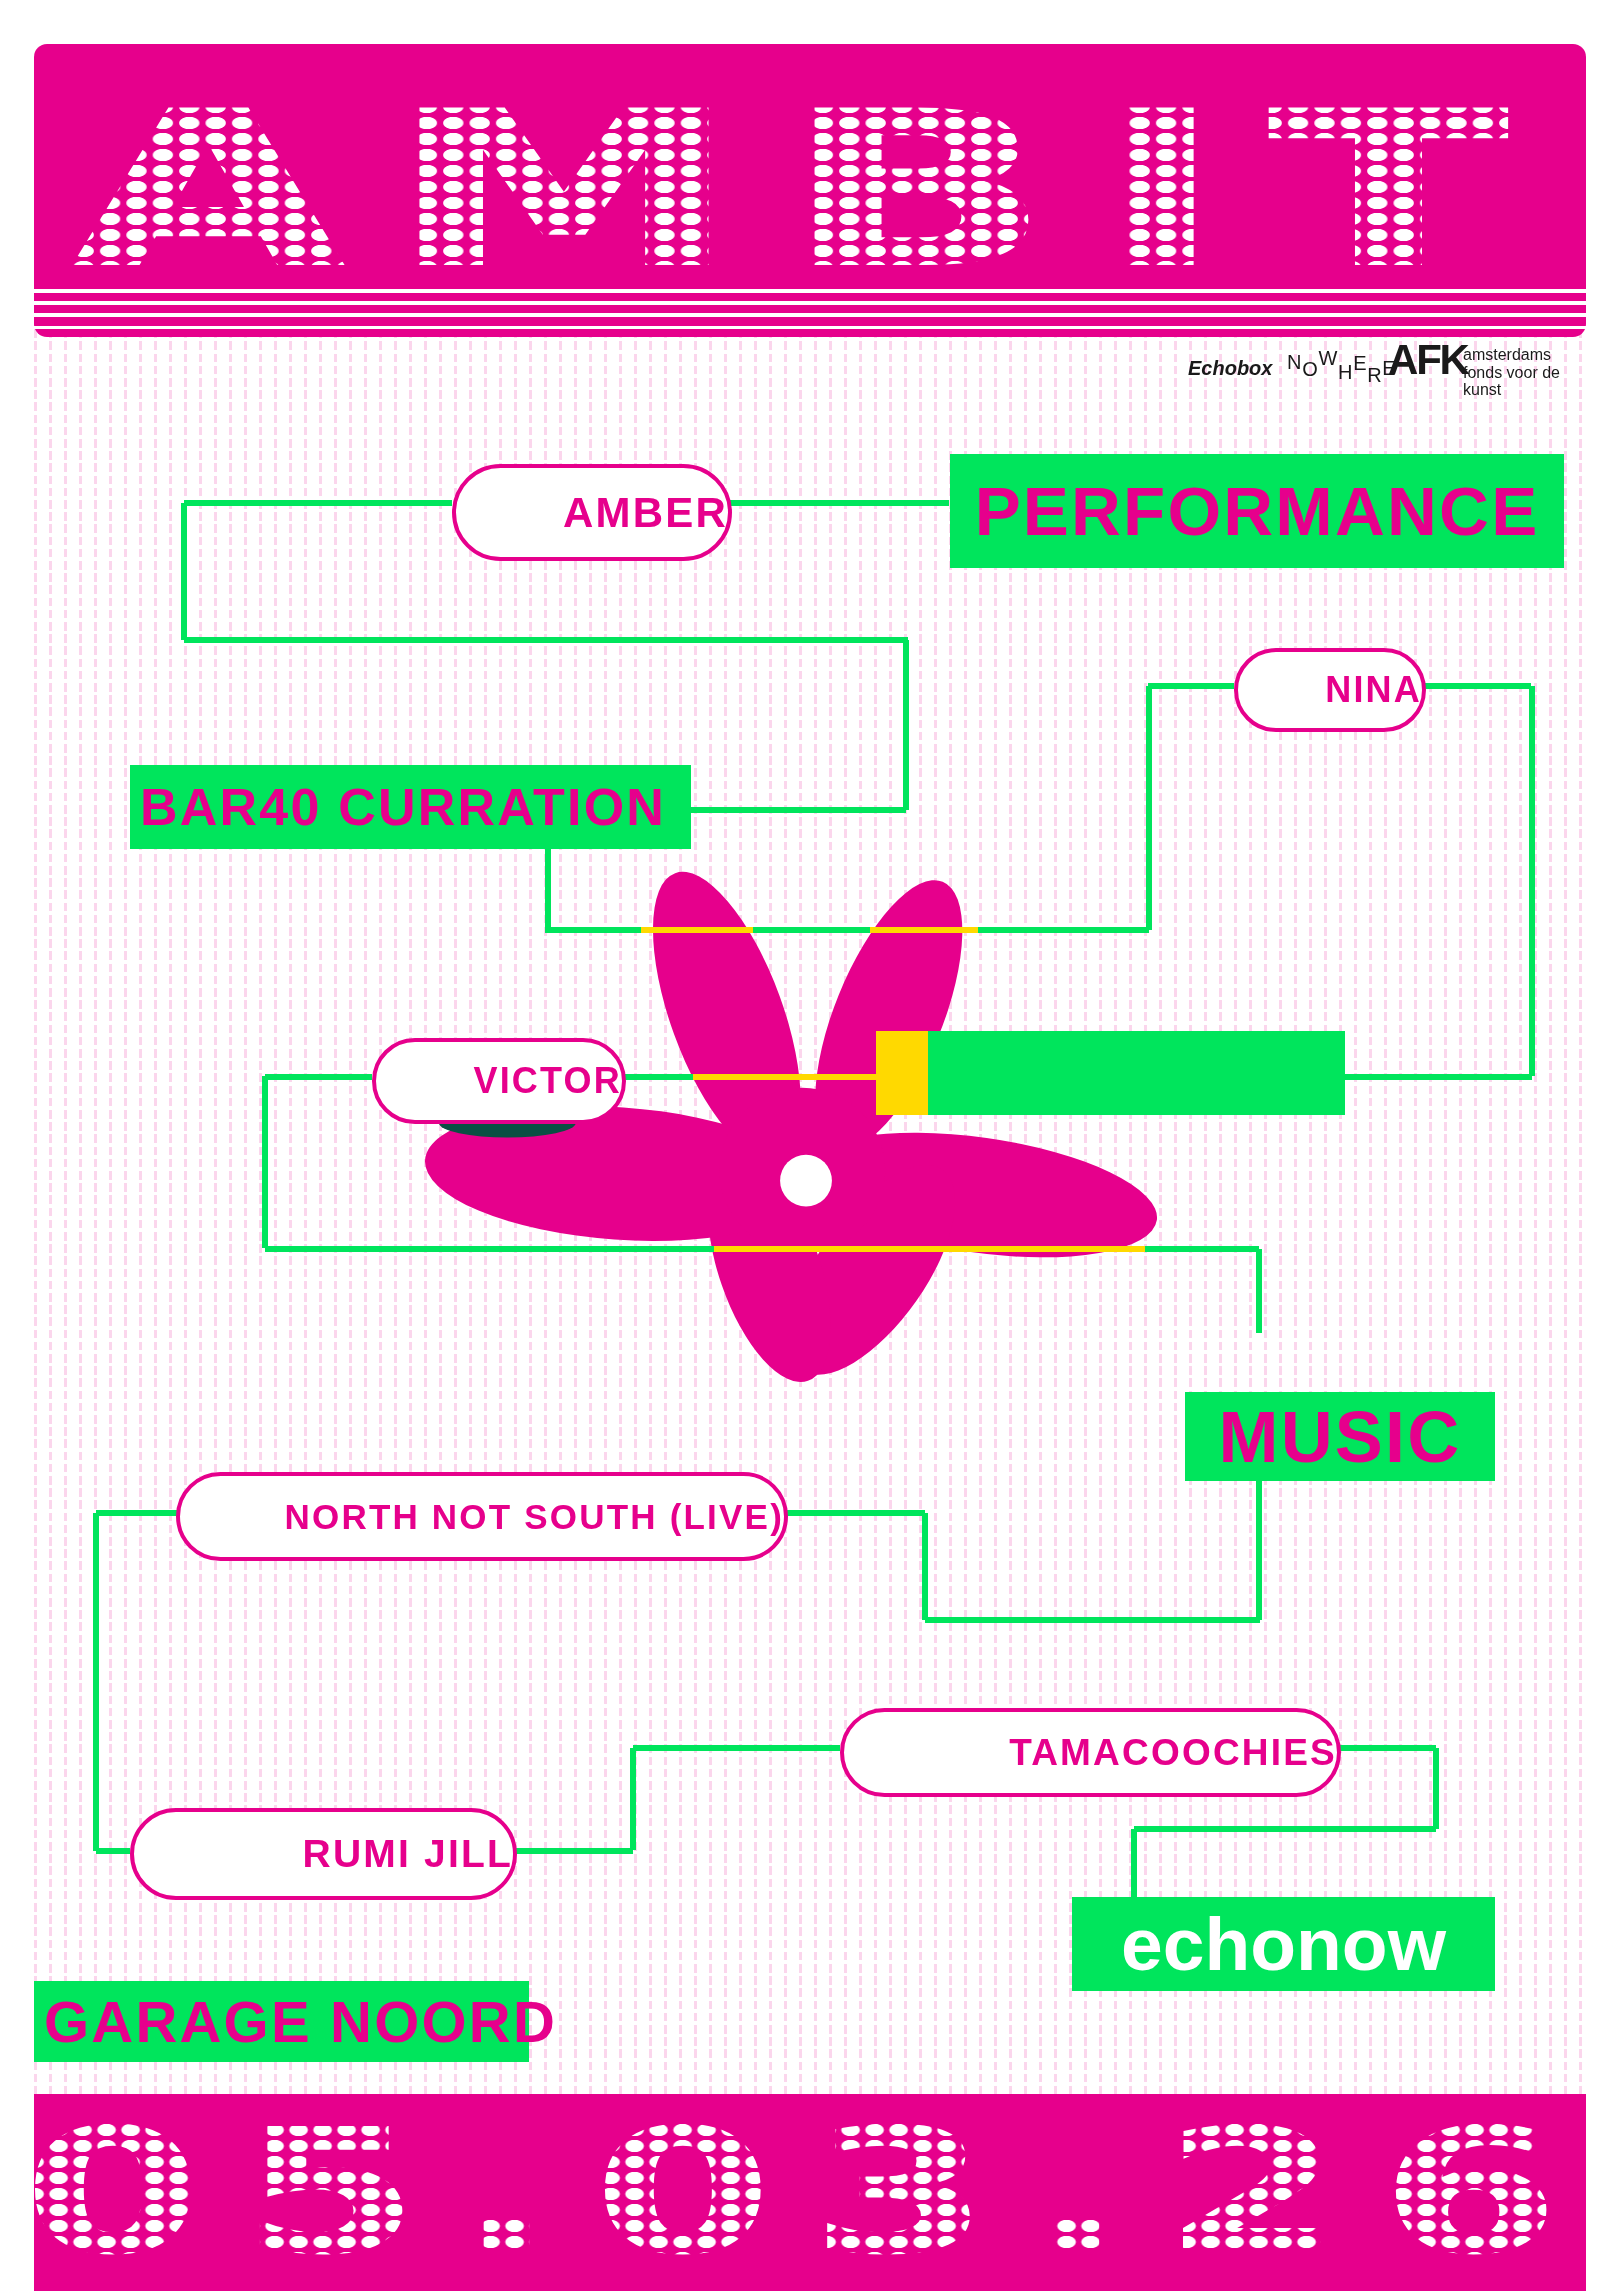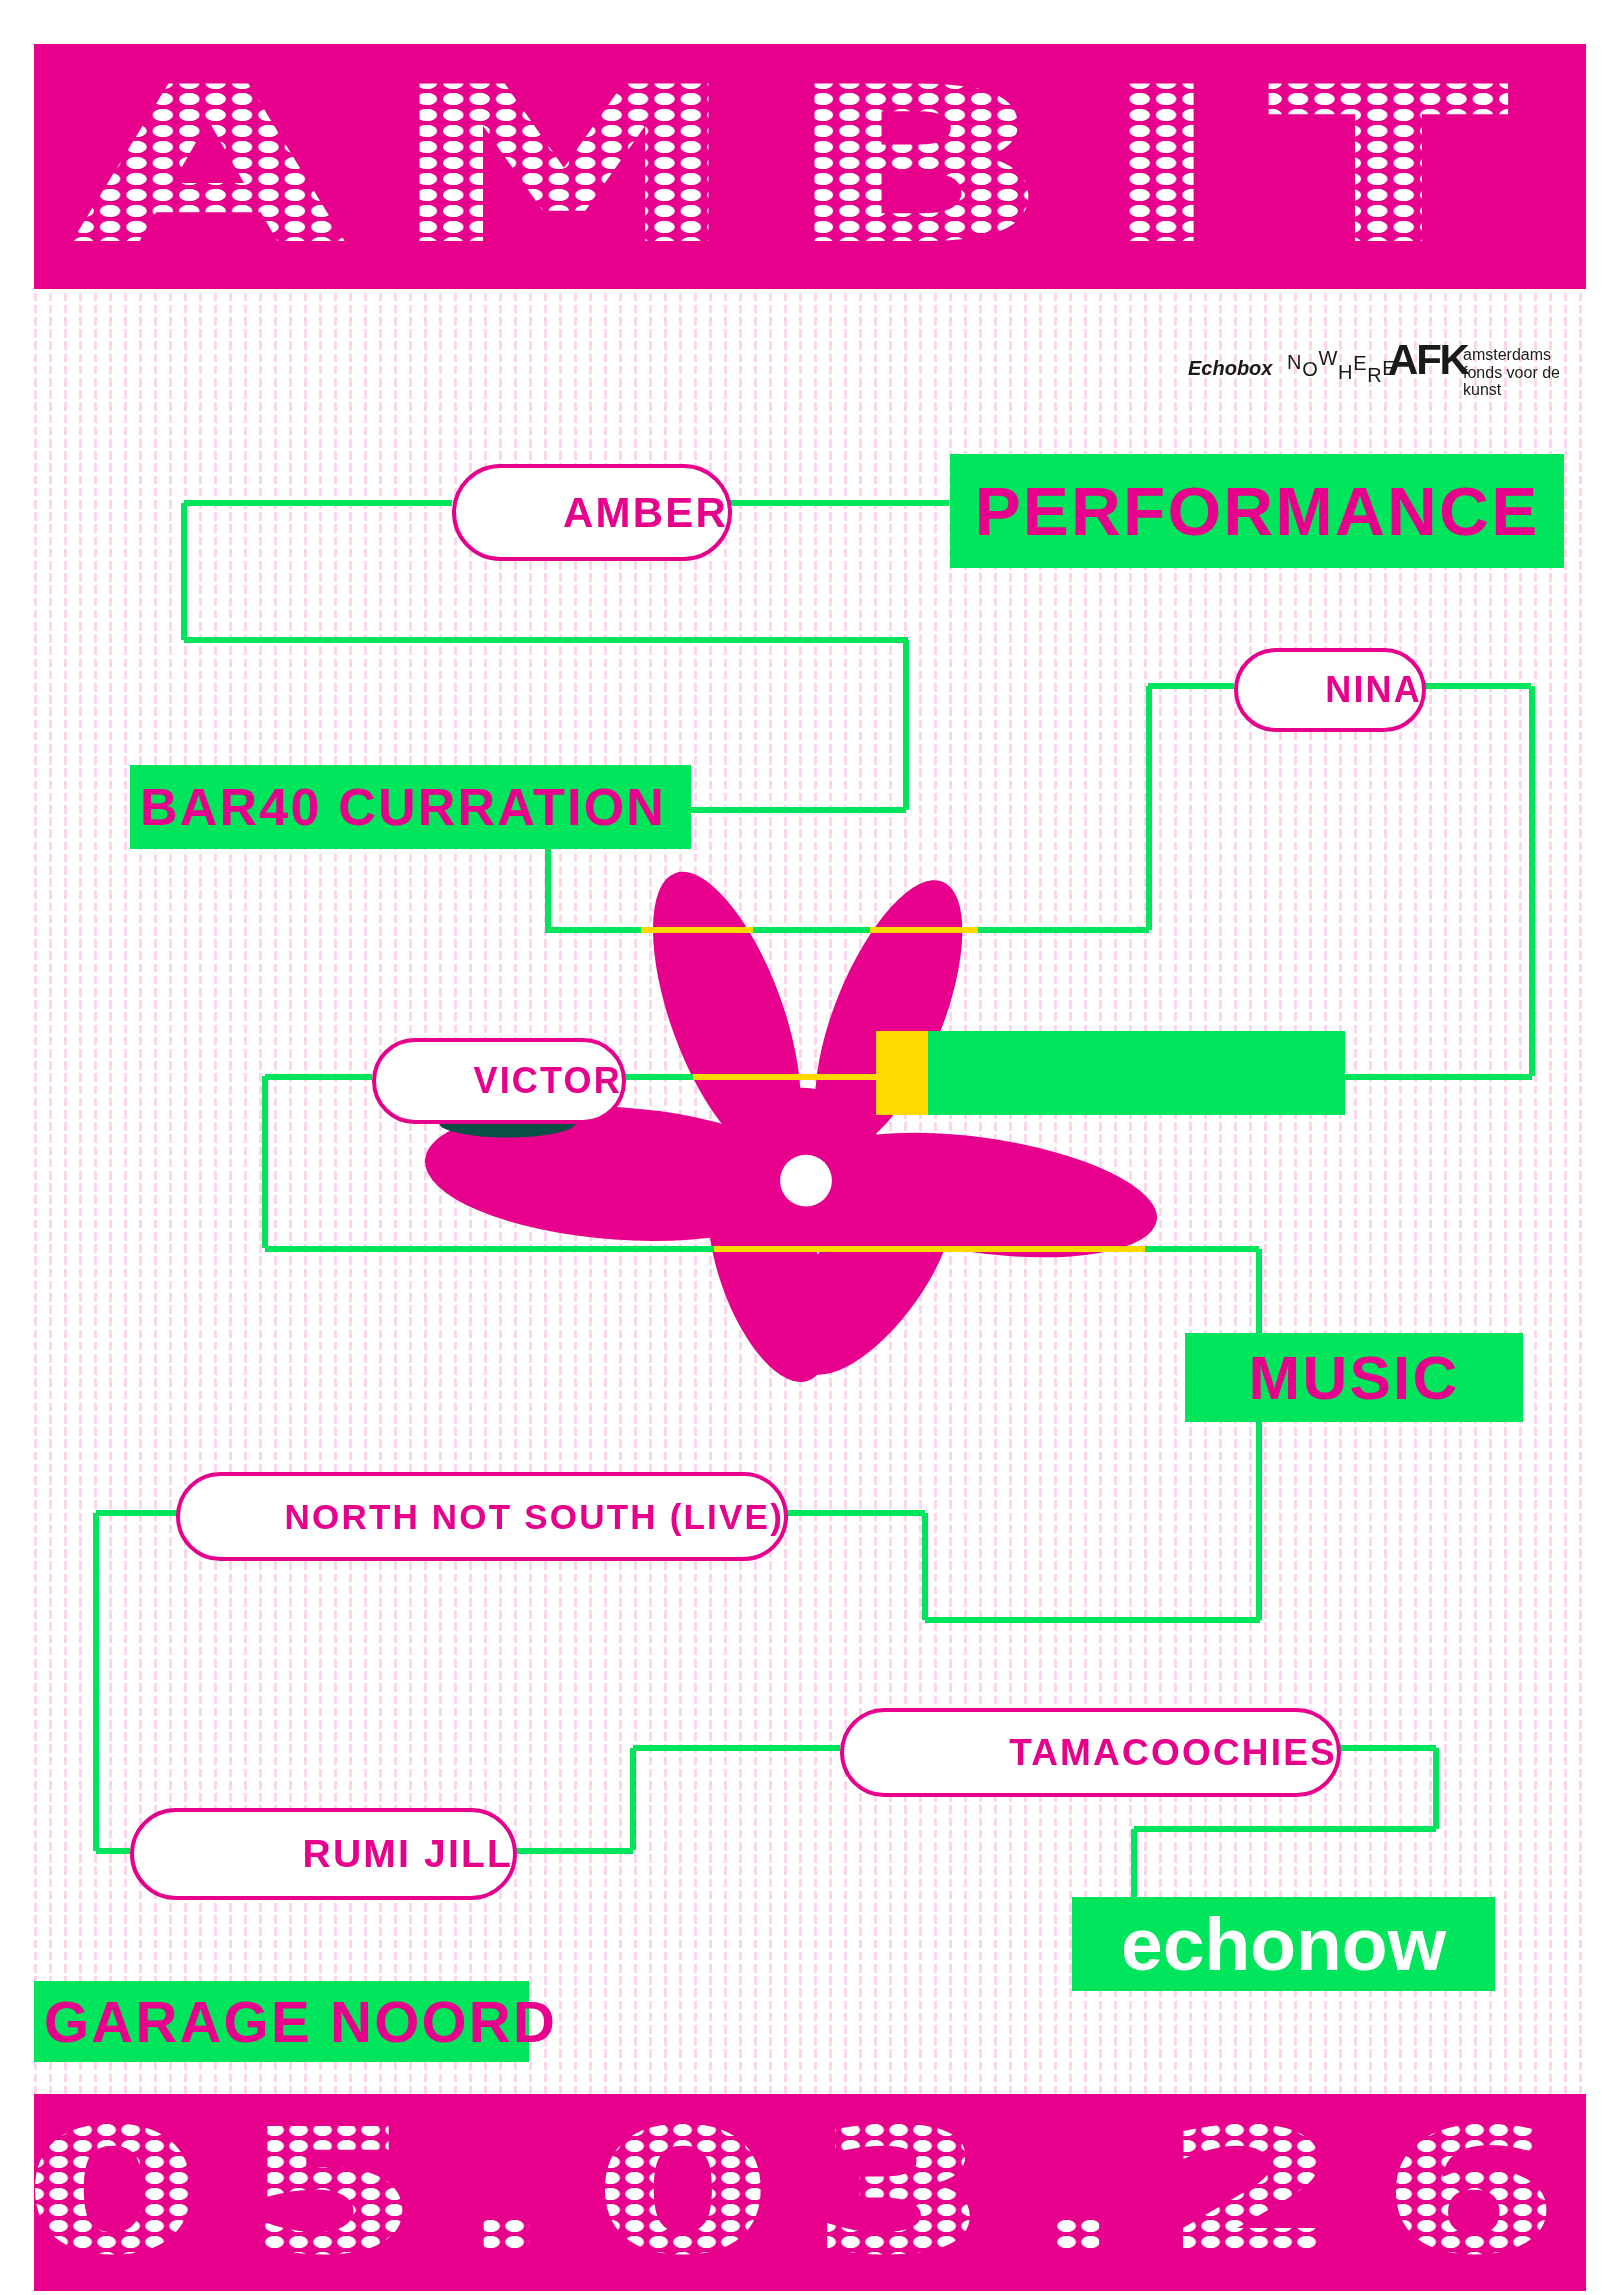--- a/index.html
+++ b/index.html
@@ -9,21 +9,21 @@
   }
   html,body{margin:0;padding:0;}
   body{
     width:1620px;height:2295px;position:relative;background:#ffffff;
     font-family:"Liberation Sans", sans-serif;overflow:hidden;
   }
   .banner{
     position:absolute;left:34px;width:1552px;background:var(--magenta);
     display:flex;align-items:center;justify-content:center;overflow:hidden;
   }
-  #banner-top{top:44px;height:245px;}
+  #banner-top{top:44px;height:293px;border-radius:13px;}
   #banner-bottom{top:2094px;height:197px;}
   .dot-text{
     font-family:"DejaVu Sans", sans-serif;font-weight:bold;line-height:1;
     white-space:nowrap;color:#ffffff;letter-spacing:24.5px;
   }
   @supports (-webkit-background-clip: text){
     .dot-text{
       color:transparent;
       background-image:radial-gradient(circle, #ffffff 5.8px, rgba(255,255,255,0) 6.5px);
       background-size:16px 16px;
@@ -66,21 +66,21 @@
   #pill-amber{left:452px;top:464px;width:272px;height:89px;font-size:42px;}
   #pill-nina{left:1234px;top:648px;width:184px;height:76px;font-size:36px;}
   #pill-victor{left:372px;top:1038px;width:246px;height:78px;font-size:36px;}
   #pill-nns{left:176px;top:1472px;width:604px;height:81px;font-size:35px;}
   #pill-tama{left:840px;top:1708px;width:493px;height:81px;font-size:37px;}
   #pill-rumi{left:130px;top:1808px;width:379px;height:84px;font-size:39px;}
   
   #lbl-performance{left:950px;top:454px;width:614px;height:114px;font-size:69px;}
   #lbl-bar40{left:130px;top:765px;width:551px;height:84px;font-size:52px;}
   #lbl-scenography{left:876px;top:1031px;width:459px;height:84px;font-size:55px;}
-  #lbl-music{left:1185px;top:1333px;width:338px;height:89px;font-size:62px;}
+  #lbl-music{left:1185px;top:1392px;width:310px;height:89px;font-size:72px;}
   #lbl-echonow{left:1072px;top:1897px;width:423px;height:94px;font-size:75px;color:#ffffff;letter-spacing:0px;}
   #lbl-garage{left:34px;top:1981px;width:485px;height:81px;font-size:58px;}
 </style>
 </head>
 <body>
 
 <div>
 
   <div class="banner" id="banner-top">
     <div class="dot-text" id="title-text">AMBIT</div>

